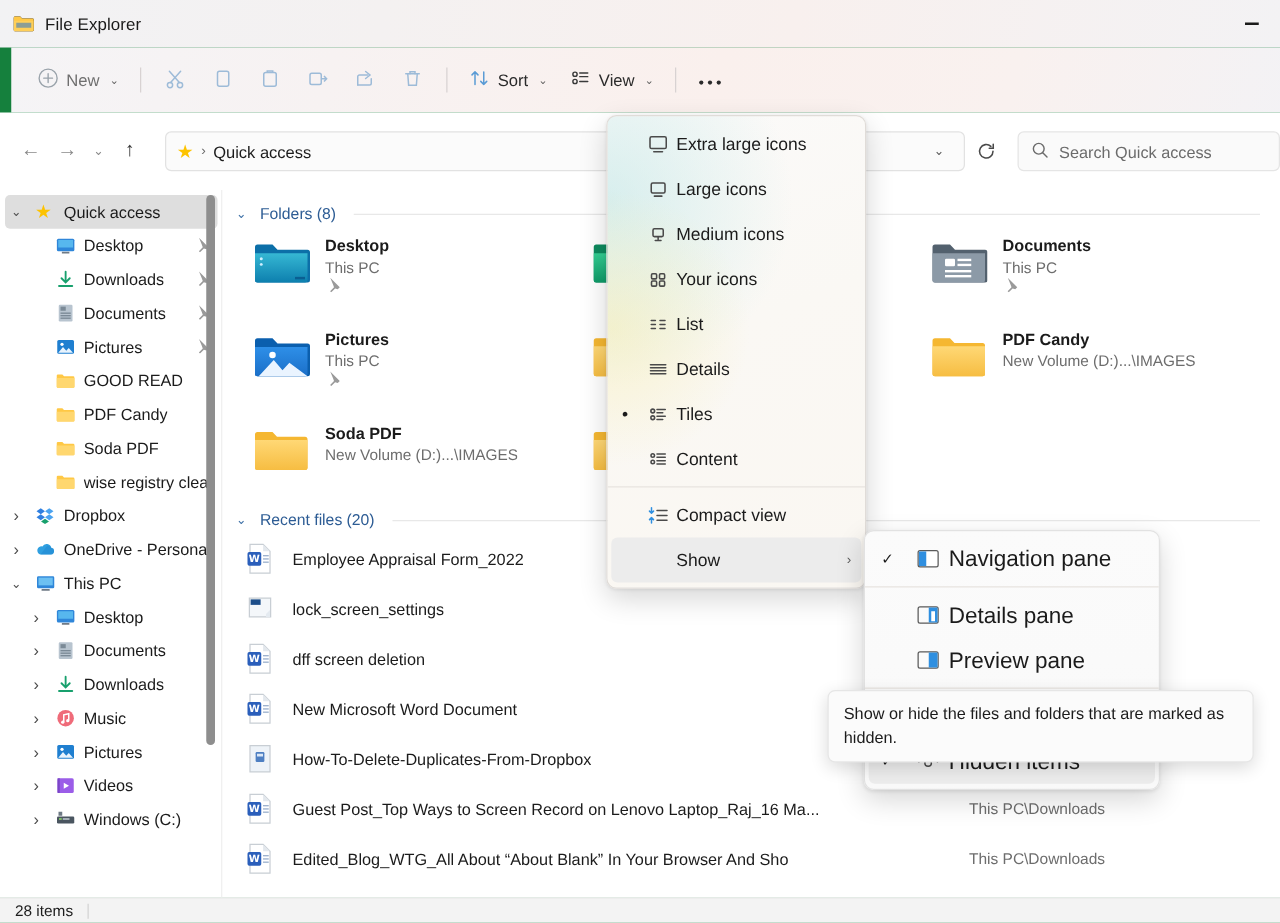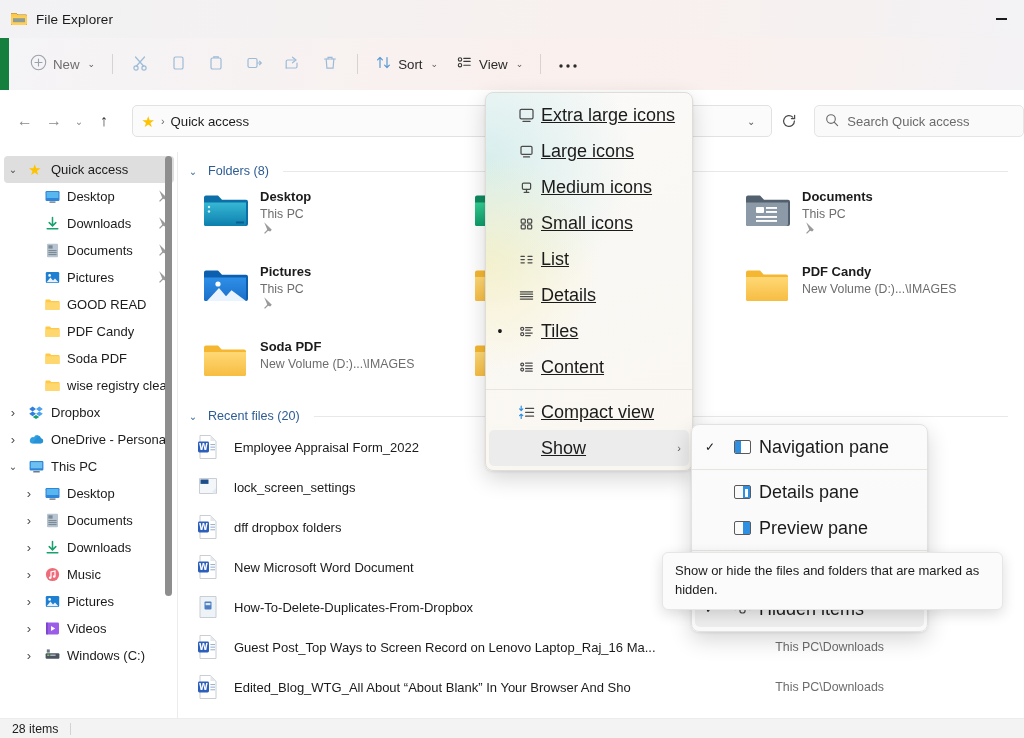--- a/index.html
+++ b/index.html
@@ -124,21 +124,21 @@
       radial-gradient(circle at 2% 45%, rgba(246,236,170,0.50) 0%, rgba(246,236,170,0) 38%),
       radial-gradient(circle at 0% 18%, rgba(186,229,229,0.55) 0%, rgba(186,229,229,0) 40%),
       linear-gradient(160deg, #fbfaf9 0%, #faf8f4 45%, #faf7f2 100%);
     box-shadow: 0 8px 22px rgba(0,0,0,0.16), 0 1px 3px rgba(0,0,0,0.08);
     padding:4px 0; overflow:hidden;
   }
   .mi { height:36px; display:flex; align-items:center; border-radius:5px; margin:0 3px; padding-right:8px; }
   .mi.hl { background:#ececec; }
   .mi .bullet { width:22px; text-align:center; color:#1b1b1b; font-size:14px; line-height:1; }
   .mi .mico { width:30px; display:flex; align-items:center; justify-content:center; color:#4a4a4a; }
-  .mi .mtxt { font-size:18px; color:#1b1b1b;text-decoration:underline; }
+  .mi .mtxt { font-size:14px; color:#1b1b1b; }
   .mi .marrow { margin-left:auto; color:#5a5a5a; font-size:11px; }
   .mdiv { height:1px; background:#e8e4e0; margin:4px 0; }
 
   
   .submenu {
     position:absolute; left:691px; top:424px; width:237px;
     border-radius:8px; border:1px solid #e2e2e2;
     background: linear-gradient(180deg,#fbfbfb 0%, #f9f9f9 100%);
     box-shadow: 0 8px 22px rgba(0,0,0,0.16), 0 1px 3px rgba(0,0,0,0.08);
     padding:4px 0;
@@ -698,21 +698,21 @@
           <div class="rrow">
             <span class="rico"><svg width="24" height="26" viewBox="0 0 24 26">
                 <path d="M4 1.5h10.5L20 7v17.5H4z" fill="#fff" stroke="#c8ced4" stroke-width="1"></path>
                 <path d="M14.5 1.5L20 7h-5.5z" fill="#e3e8ed"></path>
                 <rect x="2" y="7.5" width="11" height="11" rx="1.4" fill="#2b5fbb"></rect>
                 <text x="7.5" y="15.6" font-family="DejaVu Sans" font-size="8" font-weight="bold" fill="#fff" text-anchor="middle">W</text>
                 <rect x="14.4" y="10" width="4.6" height="1.1" fill="#9fb3cf"></rect>
                 <rect x="14.4" y="12.6" width="4.6" height="1.1" fill="#9fb3cf"></rect>
                 <rect x="14.4" y="15.2" width="4.6" height="1.1" fill="#9fb3cf"></rect>
               </svg></span>
-            <span class="rname">dff dropbox folders</span>
+            <span class="rname">dff screen deletion</span>
           </div>
           <div class="rrow">
             <span class="rico"><svg width="24" height="26" viewBox="0 0 24 26">
                 <path d="M4 1.5h10.5L20 7v17.5H4z" fill="#fff" stroke="#c8ced4" stroke-width="1"></path>
                 <path d="M14.5 1.5L20 7h-5.5z" fill="#e3e8ed"></path>
                 <rect x="2" y="7.5" width="11" height="11" rx="1.4" fill="#2b5fbb"></rect>
                 <text x="7.5" y="15.6" font-family="DejaVu Sans" font-size="8" font-weight="bold" fill="#fff" text-anchor="middle">W</text>
                 <rect x="14.4" y="10" width="4.6" height="1.1" fill="#9fb3cf"></rect>
                 <rect x="14.4" y="12.6" width="4.6" height="1.1" fill="#9fb3cf"></rect>
                 <rect x="14.4" y="15.2" width="4.6" height="1.1" fill="#9fb3cf"></rect>
@@ -793,21 +793,21 @@
         <div class="mi">
           <span class="bullet"></span>
           <span class="mico">
             <svg width="19" height="17" viewBox="0 0 19 17">
               <rect x="4.2" y="4" width="4.1" height="4.1" rx=".9" fill="none" stroke="#4a4a4a" stroke-width="1.25" stroke-linecap="round"></rect>
               <rect x="10.6" y="4" width="4.1" height="4.1" rx=".9" fill="none" stroke="#4a4a4a" stroke-width="1.25" stroke-linecap="round"></rect>
               <rect x="4.2" y="9.8" width="4.1" height="4.1" rx=".9" fill="none" stroke="#4a4a4a" stroke-width="1.25" stroke-linecap="round"></rect>
               <rect x="10.6" y="9.8" width="4.1" height="4.1" rx=".9" fill="none" stroke="#4a4a4a" stroke-width="1.25" stroke-linecap="round"></rect>
             </svg>
           </span>
-          <span class="mtxt">Small icons</span>
+          <span class="mtxt">Your icons</span>
         </div>
         <div class="mi">
           <span class="bullet"></span>
           <span class="mico">
             <svg width="19" height="17" viewBox="0 0 19 17">
               <path d="M4 5.4h3.3M4 8.6h3.3M4 11.8h3.3M11 5.4h4M11 8.6h4M11 11.8h4" fill="none" stroke="#4a4a4a" stroke-width="1.25" stroke-linecap="round"></path>
             </svg>
           </span>
           <span class="mtxt">List</span>
         </div>

